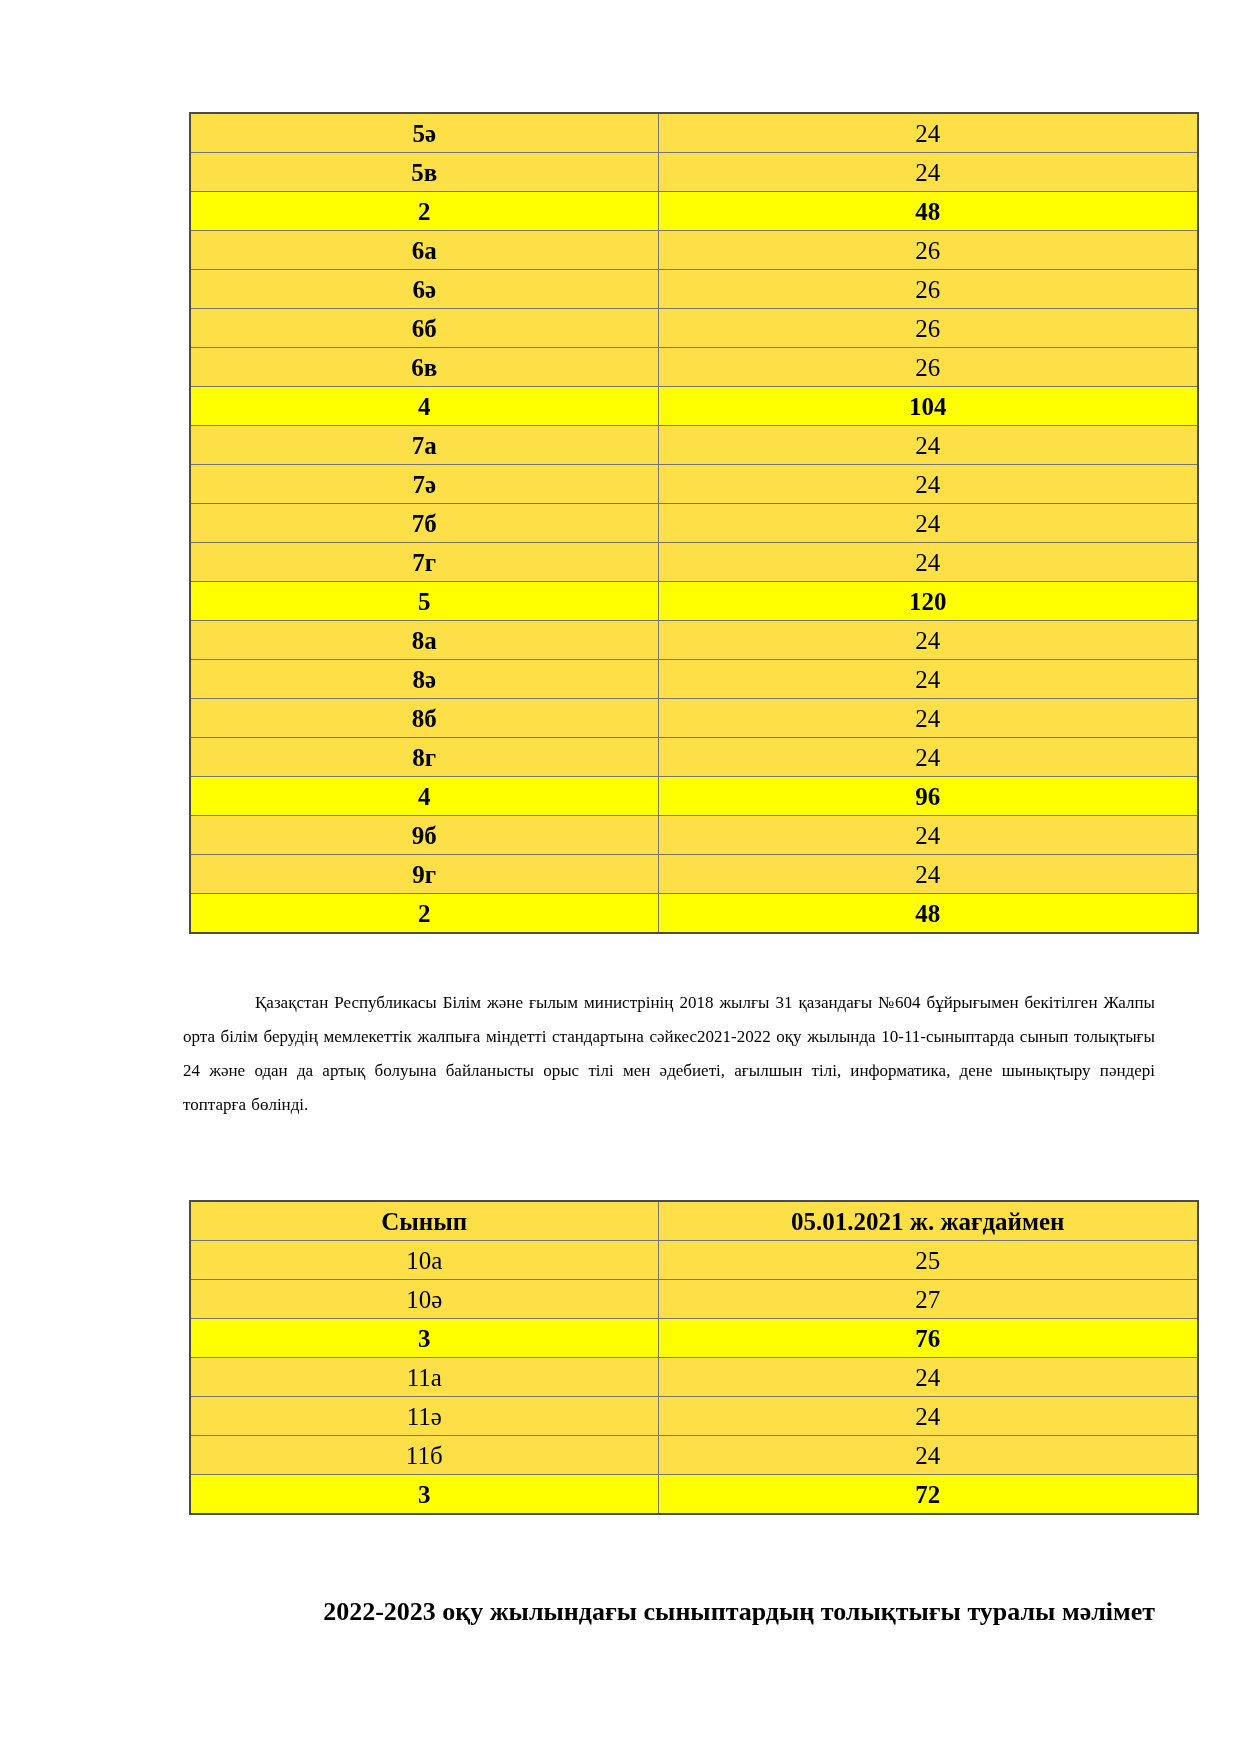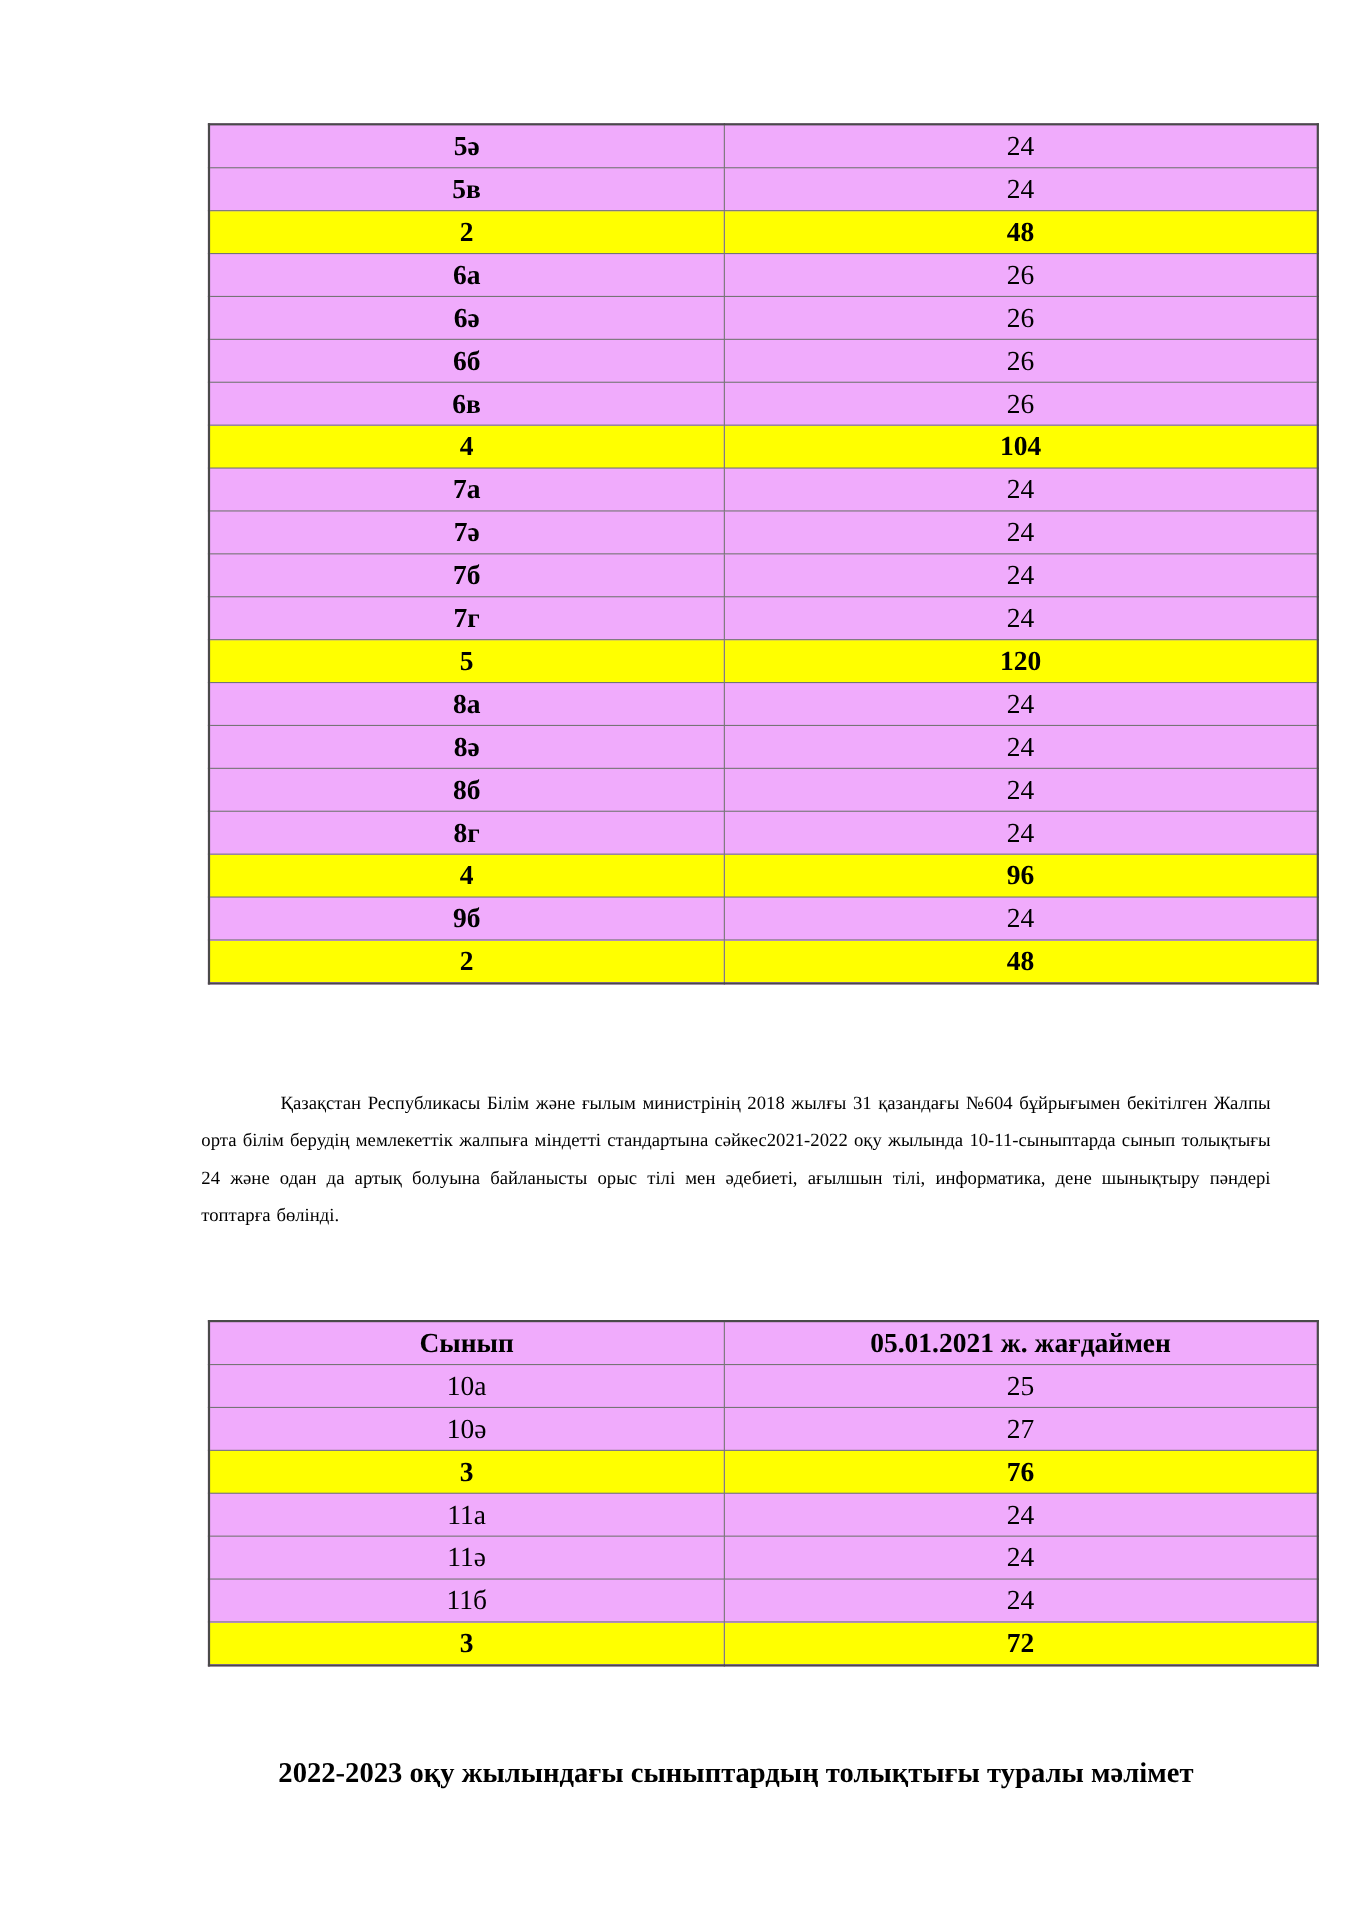--- a/index.html
+++ b/index.html
@@ -14,21 +14,21 @@
     font-family: "Liberation Serif", serif;
     color: #000000;
     overflow: hidden;
   }
   .doc-table {
     position: absolute;
     border-collapse: collapse;
     table-layout: fixed;
     width: 1008px;
     left: 189px;
-    background: #f0abfc;
+    background: #fde047;
     border: 2px solid #4a4a4a;
   }
   #table1 { top: 112px; }
   #table2 { top: 1200px; font-family: Liberation Serif, serif; }
   .doc-table td, .doc-table th {
     border: 1px solid #757575;
     height: 38px;
     text-align: center;
     vertical-align: middle;
     font-size: 25px;
@@ -58,21 +58,21 @@
     line-height: 34px;
     text-align: justify;
     text-indent: 72px;
     word-spacing: 1px;
   }
   .footer-title {
     position: absolute;
     left: 183px;
     top: 1596px;
     width: 972px;
-    text-align: center;
+    text-align: right;
     font-weight: bold;
     font-size: 26px;
     line-height: 32px;
   }
 </style>
 </head>
 <body>
 
 <table class="doc-table" id="table1">
   <colgroup>
@@ -147,20 +147,24 @@
       <tr>
         <td class="class-cell">8г</td>
         <td class="count-cell">24</td>
       </tr>
       <tr class="hl">
         <td class="class-cell">4</td>
         <td class="count-cell">96</td>
       </tr>
       <tr>
         <td class="class-cell">9б</td>
+        <td class="count-cell">24</td>
+      </tr>
+      <tr>
+        <td class="class-cell">9г</td>
         <td class="count-cell">24</td>
       </tr>
       <tr class="hl">
         <td class="class-cell">2</td>
         <td class="count-cell">48</td>
       </tr>
     </tbody>
 </table>
 
 <div class="paragraph">Қазақстан Республикасы Білім және ғылым министрінің 2018 жылғы 31 қазандағы №604 бұйрығымен бекітілген Жалпы орта білім берудің мемлекеттік жалпыға міндетті стандартына сәйкес2021-2022 оқу жылында 10-11-сыныптарда  сынып толықтығы 24 және одан да артық болуына байланысты орыс тілі мен әдебиеті, ағылшын тілі, информатика, дене шынықтыру пәндері топтарға бөлінді.</div>

